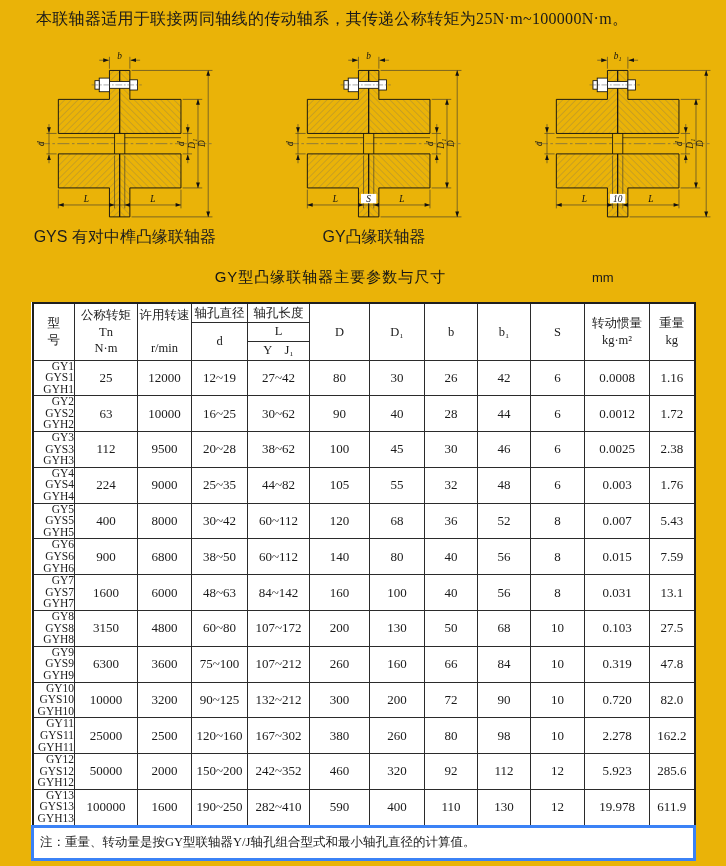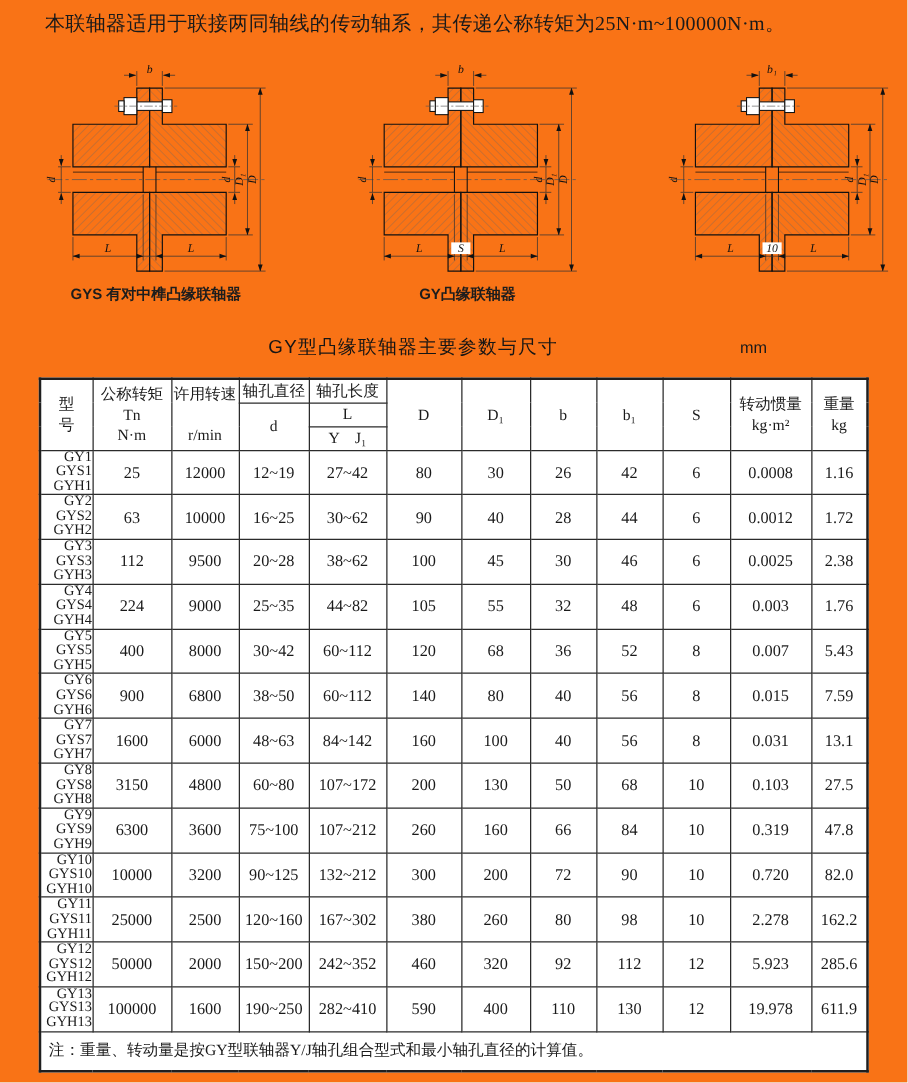--- a/index.html
+++ b/index.html
@@ -1,43 +1,43 @@
 <!DOCTYPE html>
 <html><head>
 <meta charset="utf-8">
 <style>
   html,body{margin:0;padding:0;background:#e8e8e8;}
   .page{
-    position:relative;width:726px;height:866px;margin:0 auto;background:#f97316;
+    position:relative;width:726px;height:866px;margin:0 auto;background:#eab308;
     font-family:"Liberation Serif","DejaVu Serif",serif;color:#1a1a1a;overflow:hidden;
   }
   .intro{padding:9px 28px 0 36px;font-size:16px;letter-spacing:.3px;}
   
   .figs{position:absolute;top:50px;left:26px;width:696px;display:flex;justify-content:space-between;}
   .fig{text-align:center;margin:0;}
   .fig svg{height:172px;display:block;margin:0 auto;}
   .fig figcaption{
-    font-family:"Liberation Sans","DejaVu Sans",sans-serif;font-weight:bold;
-    font-size:12px;margin-top:5px;color:#1d1d1d;white-space:nowrap;
+    font-family:"Liberation Sans","DejaVu Sans",sans-serif;font-weight:normal;
+    font-size:16px;margin-top:5px;color:#1d1d1d;white-space:nowrap;
   }
   .dim{font-family:"Liberation Serif",serif;font-style:italic;font-size:11px;fill:#111;}
   
   .titlebar{position:absolute;top:268px;left:0;width:661px;height:24px;}
   .t-title{display:block;text-align:center;font-family:"Liberation Sans","DejaVu Sans",sans-serif;font-size:15px;letter-spacing:1px;color:#151515;}
   .t-unit{position:absolute;left:592px;top:2px;font-size:13px;font-family:"Liberation Sans",sans-serif;}
   
   .tablewrap{position:absolute;top:302px;left:31px;}
   table{border-collapse:collapse;table-layout:fixed;border:2px solid #1f1f1f;background:#fff;}
   th,td{border:1px solid #2b2b2b;text-align:center;vertical-align:middle;padding:0;}
   thead th{font-weight:normal;font-size:12.5px;line-height:1.32;white-space:pre-line;}
   thead tr{height:19px;}
   tbody td{font-size:13px;}
   tbody tr{height:35px;}
   td.c-model div{font-size:11.5px;line-height:11.6px;text-align:right;}
-  tfoot td{border:1px solid #3b82f6;text-align:left;font-size:12.5px;height:26px;padding:2px 6px;}
+  tfoot td{border:3px solid #3b82f6;text-align:left;font-size:12.5px;height:26px;padding:2px 6px;}
 </style>
 </head>
 <body>
 
 <div class="page">
 
   <div class="intro">本联轴器适用于联接两同轴线的传动轴系，其传递公称转矩为25N·m~100000N·m。</div>
 
   <div class="figs">
     <figure class="fig">

